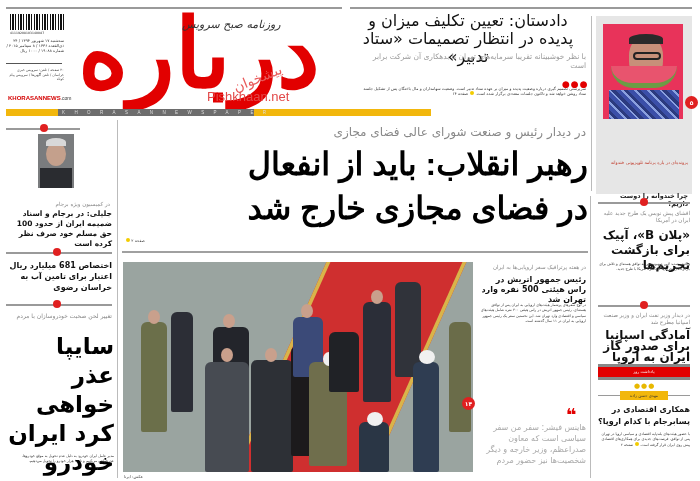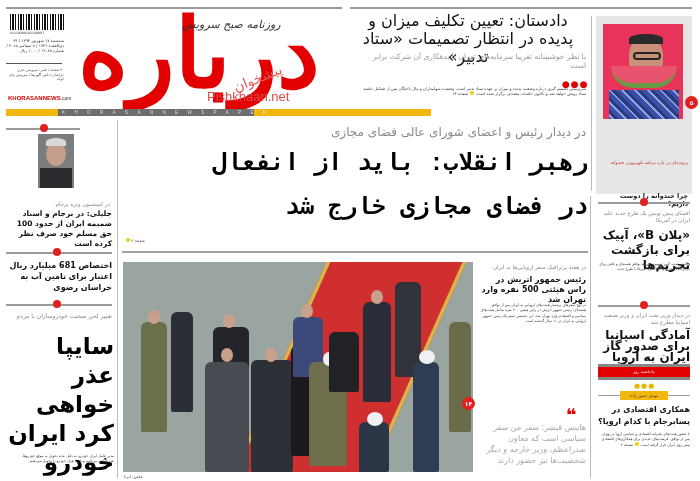--- a/index.html
+++ b/index.html
@@ -44,21 +44,21 @@
   .glasses { position:absolute; left: 30px; top: 28px; width: 28px; height: 8px; border: 2px solid #222; border-radius: 6px; }
   .melon { position:absolute; left: 8px; top: 42px; width: 66px; height: 22px; background: #e8546e; border-bottom: 5px solid #6b9c45; border-radius: 0 0 40px 40px; }
   .shirt { position:absolute; left: 6px; top: 66px; width: 70px; height: 32px;
     background: repeating-linear-gradient(45deg,#3b4fa8 0 4px,#8aa0df 4px 6px,#2b3a7e 6px 9px); }
   .red-badge { width: 13px; height: 13px; border-radius: 50%; background: #e02020; color:#fff; font-size: 6px; text-align:center; line-height:13px; font-weight:bold; }
   .feature-kicker { left: 600px; top: 160px; width: 88px; font-size: 4.5px; line-height: 6px; color: #c03a2a; }
   .feature-title { left: 600px; top: 192px; width: 88px; font-size: 6.5px; font-weight: bold; color: #222; }
 
   
   .main-kicker { left: 290px; top: 125px; width: 296px; font-size: 12px; color: #888; }
-  .main-head { left: 126px; top: 142px; width: 462px; font-size: 24px; line-height: 44px; font-weight: bold; color: #000; font-family: Liberation Mono, monospace; letter-spacing: -1px; }
+  .main-head { left: 126px; top: 142px; width: 462px; font-size: 32px; line-height: 44px; font-weight: bold; color: #000; font-family: Liberation Sans, sans-serif; letter-spacing: -1px; }
   .main-pageref { left: 124px; top: 238px; font-size: 4px; color: #444; }
   .main-rule { left: 122px; top: 251px; width: 466px; height: 2px; background: #a0a0a0; }
 
   
   .photo { left: 123px; top: 262px; width: 350px; height: 210px; background: #9aa4a0; overflow: hidden; }
   .carpet { position:absolute; left: 70px; top: -40px; width: 140px; height: 320px; background: #cf2f2f; transform: skewX(-24deg); border-left: 4px solid #d9b44a; border-right: 4px solid #d9b44a; left: 150px; }
   .person { position:absolute; border-radius: 6px 6px 2px 2px; }
   .face { position:absolute; width: 12px; height: 14px; border-radius: 50%; background:#c9a08c; }
   .photo-credit { left: 124px; top: 474px; font-size: 4px; color: #444; }
   .photo-badge { left: 462px; top: 397px; }
@@ -129,21 +129,21 @@
   <div class="head-shape"></div>
   <div class="hair"></div>
   <div class="glasses"></div>
   <div class="shirt"></div>
   <div class="melon"></div>
 </div>
 <div class="abs red-badge" style="left:685px; top:96px;">۵</div>
 <div class="abs feature-kicker rtl">پرونده‌ای در باره برنامه تلویزیونی خندوانه</div>
 <div class="abs feature-title rtl">چرا خندوانه را دوست داریم؟</div>
 
-<div class="abs main-kicker rtl">در دیدار رئیس و اعضای شورای عالی فضای مجازی</div>
+<div class="abs main-kicker rtl">در دیدار رئیس و صنعت شورای عالی فضای مجازی</div>
 <div class="abs main-head rtl">
   <div>رهبر انقلاب: باید از انفعال</div>
   <div>در فضای مجازی خارج شد</div>
 </div>
 <div class="abs main-pageref"><span class="page-ref"></span> <span>صفحه ۲</span></div>
 <div class="abs main-rule"></div>
 
 <div class="abs photo">
   <div class="carpet"></div>
 
@@ -173,21 +173,21 @@
 </div>
 <div class="abs photo-credit">عکس: ایرنا</div>
 <div class="abs red-badge photo-badge">۱۴</div>
 
 <div class="abs col-vrule-r"></div>
 <div class="abs col-vrule-l"></div>
 <div class="abs side-kicker rtl">در هفته پرترافیک سفر اروپایی‌ها به ایران</div>
 <div class="abs side-head rtl">رئیس جمهور اتریش در راس هیئتی 500 نفره وارد تهران شد</div>
 <div class="abs side-body rtl">در اوج سفرهای پرشمار هیئت‌های اروپایی به ایران پس از توافق هسته‌ای، رئیس جمهور اتریش در راس هیئتی ۳۰۰ نفره شامل هیئت‌های سیاسی و اقتصادی وارد تهران شد. این نخستین سفر یک رئیس جمهور اروپایی به ایران در ۱۱ سال گذشته است.</div>
 <div class="abs quote-mark">❝</div>
-<div class="abs quote-text rtl">هاینس فیشر: سفر من سفر سیاسی است که معاون صدراعظم، وزیر خارجه و دیگر شخصیت‌ها نیز حضور دارند</div>
+<div class="abs quote-text rtl">هاینس فیشر: سفر من سفر سیاسی است که معاون صدراعظم، وزیر خارجه و دیگر شخصیت‌ها نیز حضور مردم</div>
 
 <div class="abs sec-rule" style="left:598px; top:202px; width:92px;"></div>
 <div class="abs l-badge" style="left:640px; top:198px;"></div>
 <div class="abs r2-kicker rtl">افشای پیش نویس یک طرح جدید علیه ایران در آمریکا</div>
 <div class="abs r2-head rtl">«پلان B»، آپیک برای بازگشت تحریم‌ها</div>
 <div class="abs r2-body rtl">واکنش شدید لابی صهیونیستی به توافق هسته‌ای و تلاش برای بازگرداندن تحریم‌ها در کنگره آمریکا با طرح جدید.</div>
 
 <div class="abs sec-rule" style="left:598px; top:305px; width:92px;"></div>
 <div class="abs l-badge" style="left:640px; top:301px;"></div>
 <div class="abs r3-kicker rtl">در دیدار وزیر نفت ایران و وزیر صنعت اسپانیا مطرح شد</div>

